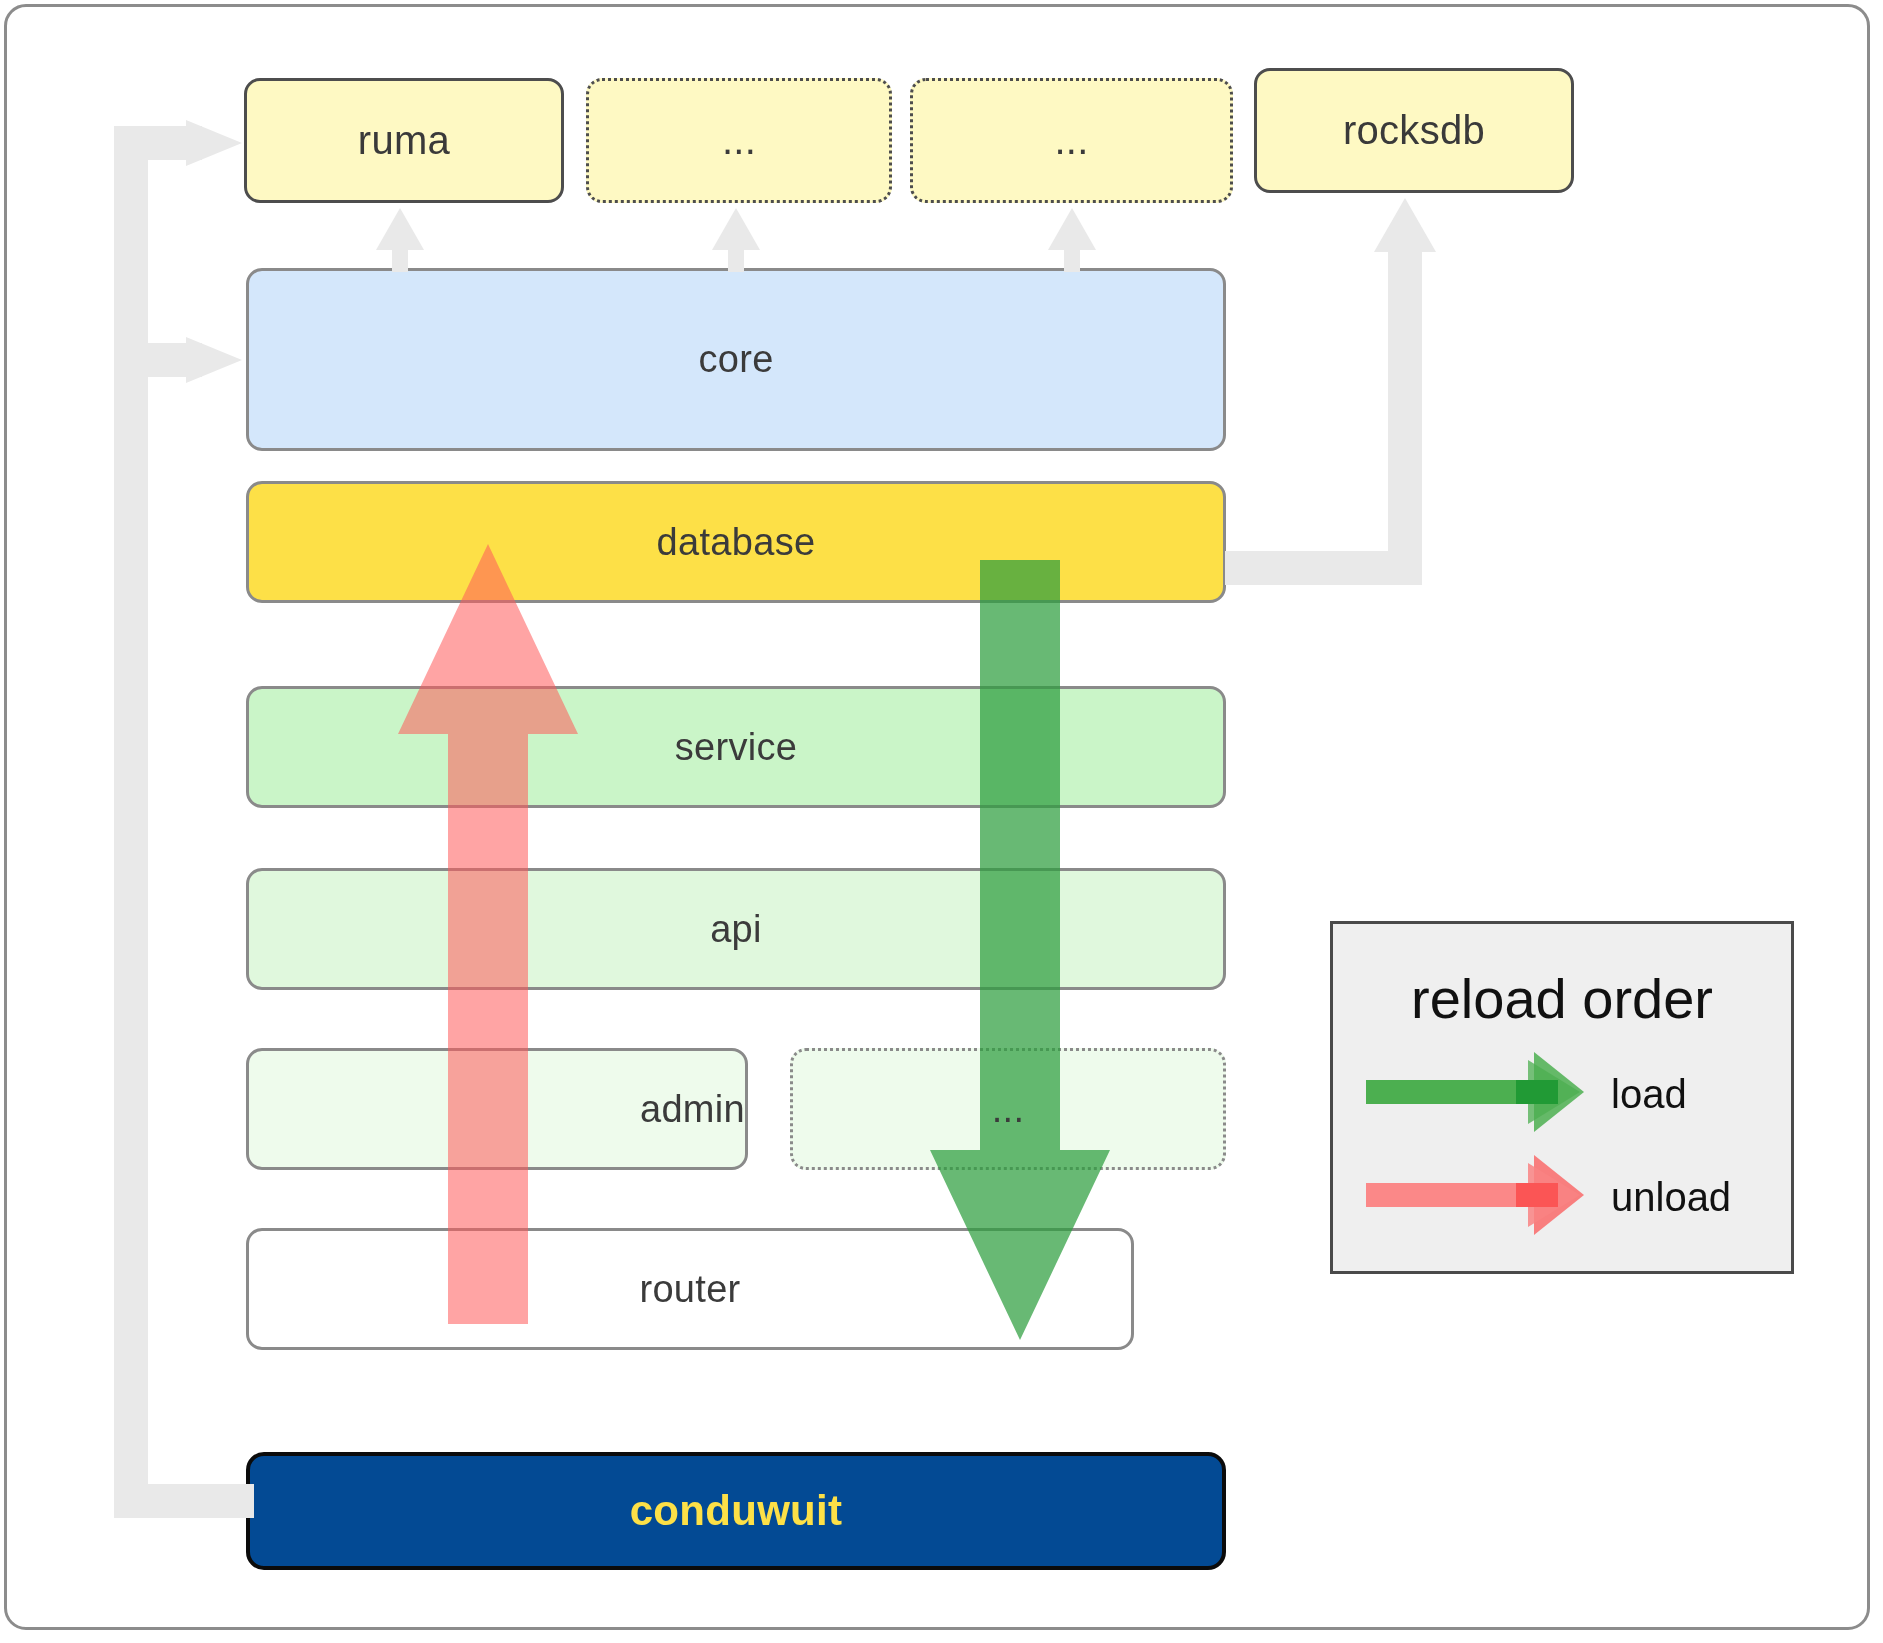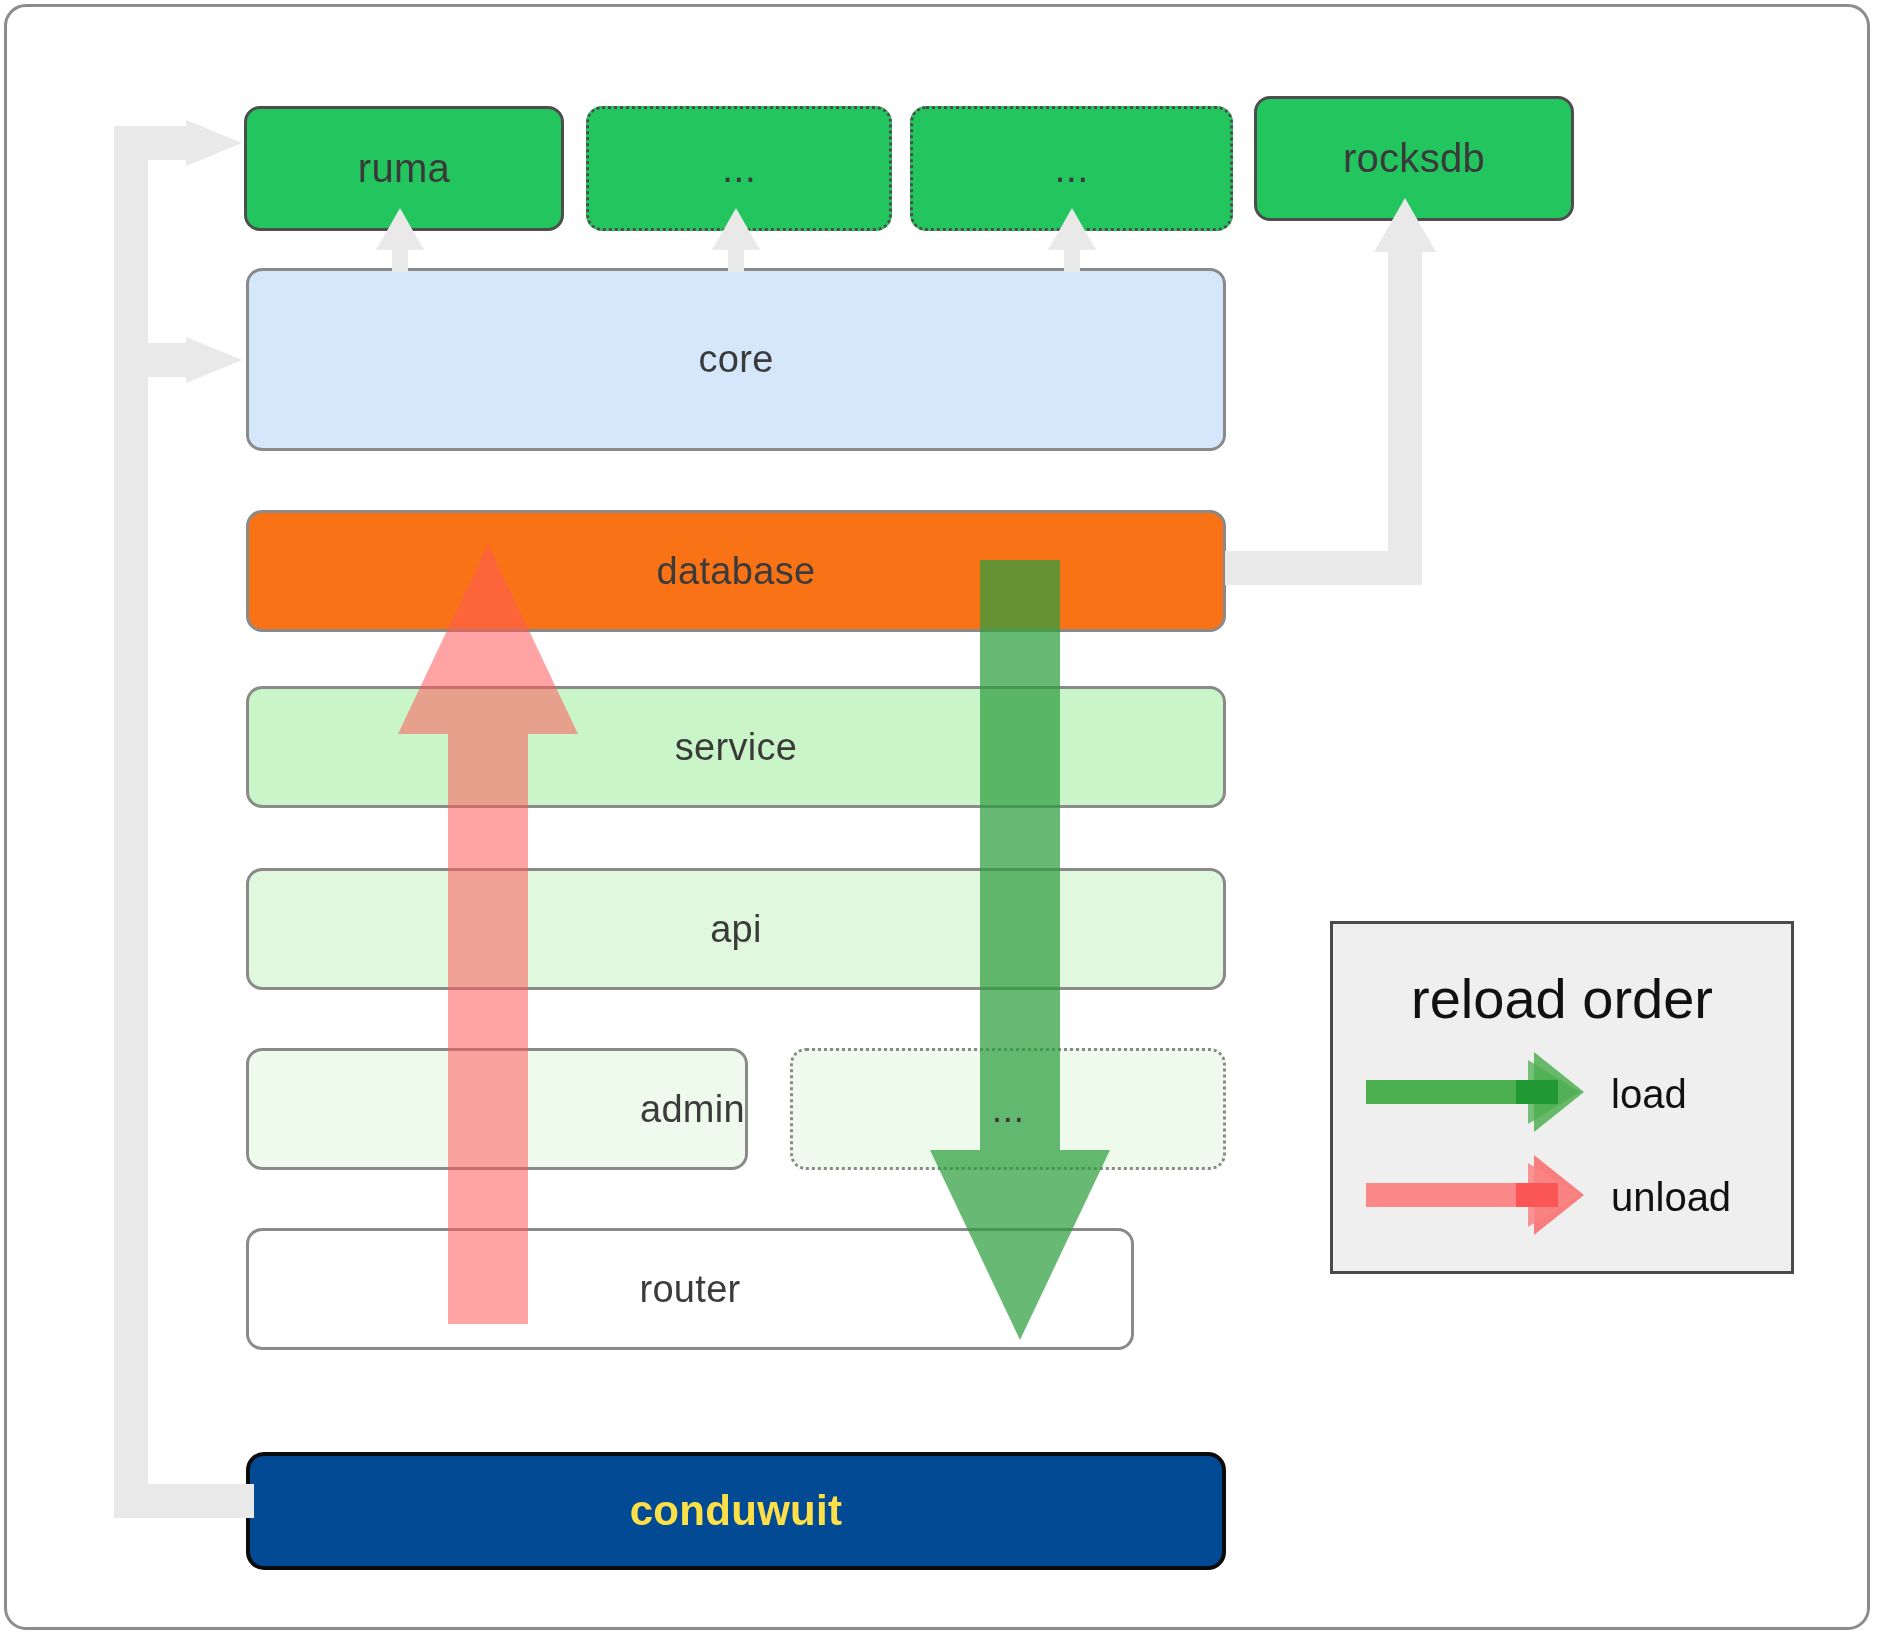--- a/index.html
+++ b/index.html
@@ -38,24 +38,23 @@
     justify-content: center;
     border-radius: 14px;
     color: #3b3b3b;
     font-size: 38px;
     letter-spacing: .3px;
   }
   .node .lbl { position: relative; z-index: 3; }
 
   
   .dep {
-    background: #22c55e;
+    background: #fef9c3;
     border: 3px solid #4d4d4d;
     border-radius: 16px;
-    margin-top: 28px;
   }
   .dep.dashed {
     border: 3px dotted #4d4d4d;
   }
   .dep .lbl { font-size: 40px; color: #3a3a3a; }
 
   
   .core {
     background: #d4e7fb;
     border: 3px solid #8a8a8a;
@@ -154,21 +153,21 @@
     <span class="lbl">...</span>
   </div>
   <div class="node dep" style="left:1254px; top:68px; width:320px; height:125px;">
     <span class="lbl">rocksdb</span>
   </div>
 
   <div class="node core" style="left:246px; top:268px; width:980px; height:183px;">
     <span class="lbl">core</span>
   </div>
 
-  <div class="node stack" style="left:246px; top:510px; width:980px; height:122px; background:#f97316;">
+  <div class="node stack" style="left:246px; top:481px; width:980px; height:122px; background:#fde047;">
     <span class="lbl">database</span>
   </div>
   <div class="node stack" style="left:246px; top:686px; width:980px; height:122px; background:#caf5c8;">
     <span class="lbl">service</span>
   </div>
   <div class="node stack" style="left:246px; top:868px; width:980px; height:122px; background:#e0f8dd;">
     <span class="lbl">api</span>
   </div>
   <div class="node stack" style="left:246px; top:1048px; width:502px; height:122px; background:#eefbec;justify-content:flex-end;">
     <span class="lbl">admin</span>

